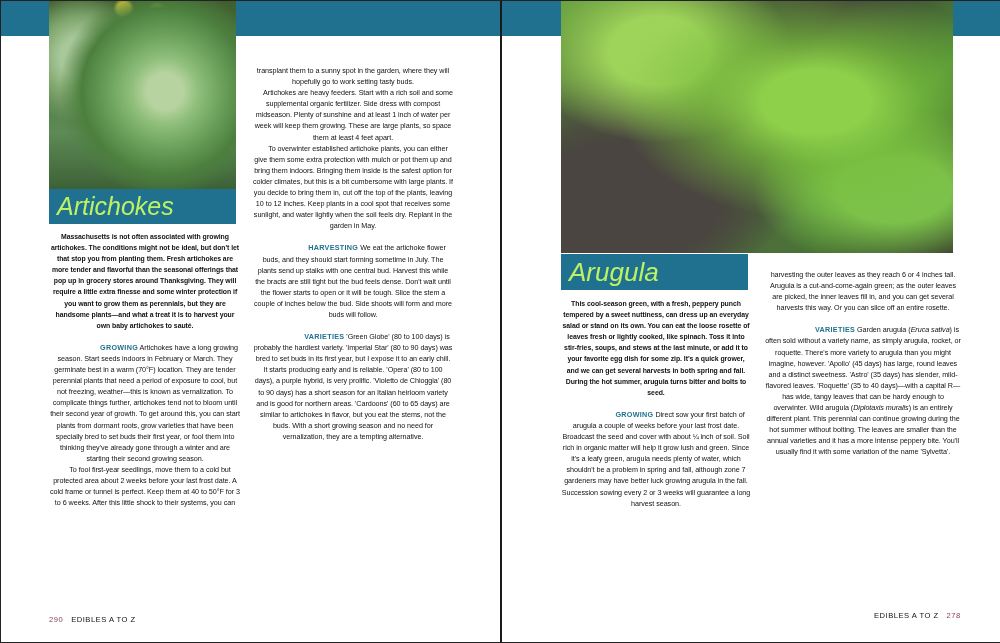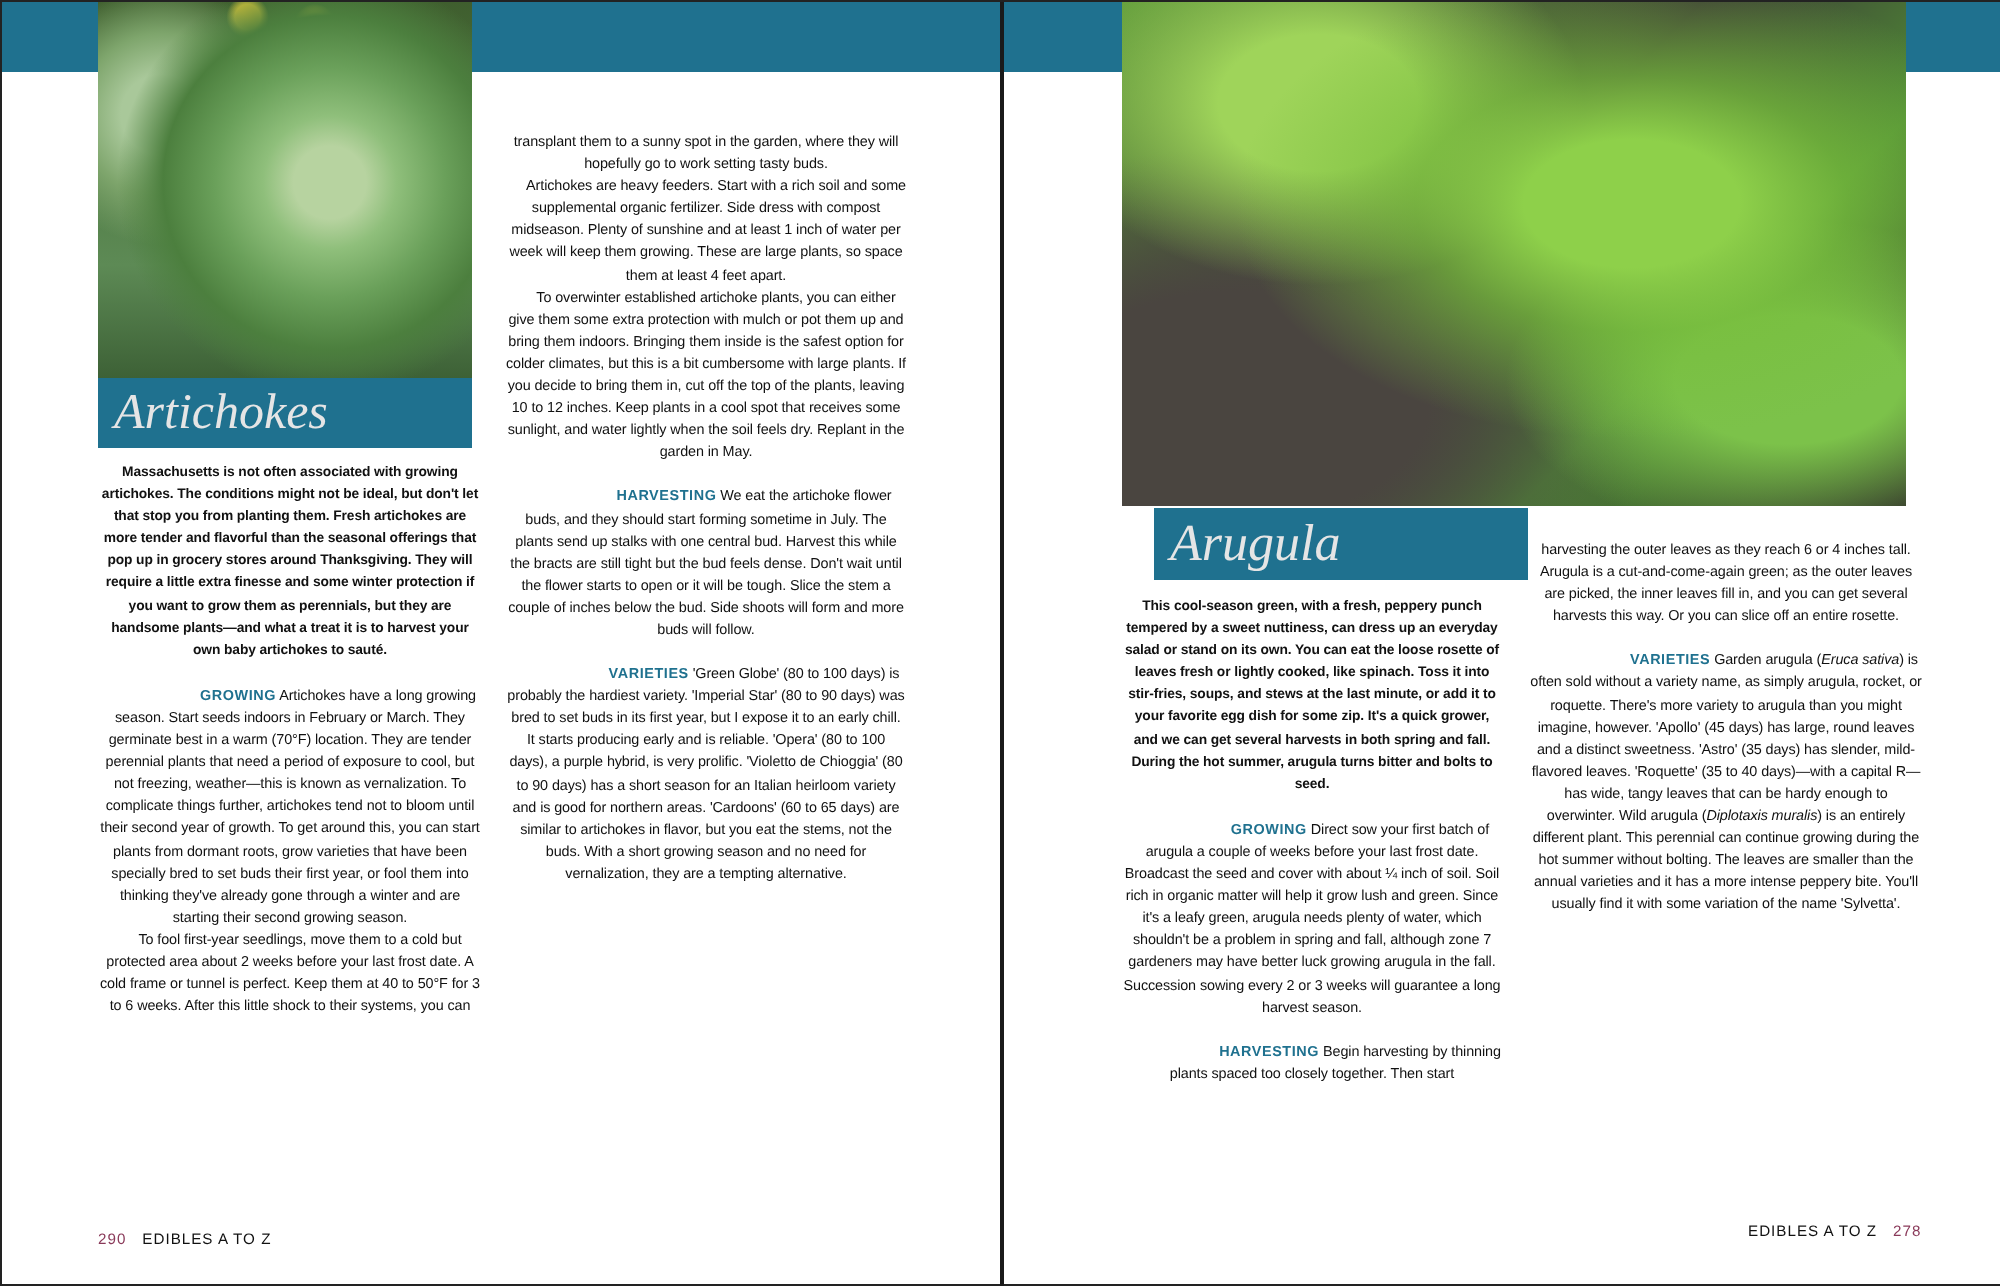--- a/index.html
+++ b/index.html
@@ -17,23 +17,23 @@
                 radial-gradient(circle at 40% 4%, #e0c73a 0 3%, rgba(0,0,0,0) 5%),
                 radial-gradient(circle at 58% 6%, #e0c73a 0 3%, rgba(0,0,0,0) 5%),
                 radial-gradient(circle at 8% 18%, #d6a43a 0 3%, rgba(0,0,0,0) 5%),
                 linear-gradient(180deg, #3f5e2e 0%, #4f7a43 40%, #5d8a55 70%, #3d6136 100%); }
   .photo-aru { left:560px; top:0; width:392px; height:252px;
     background: radial-gradient(ellipse at 65% 40%, #8ed04a 0 15%, rgba(120,190,60,0.7) 30%, rgba(0,0,0,0) 55%),
                 radial-gradient(ellipse at 25% 20%, #9fd45a 0 12%, rgba(0,0,0,0) 32%),
                 radial-gradient(ellipse at 85% 75%, #7cc24a 0 12%, rgba(0,0,0,0) 30%),
                 radial-gradient(ellipse at 15% 80%, #4a4540 0 20%, rgba(0,0,0,0) 45%),
                 linear-gradient(135deg, #5f9a3a 0%, #3c3a36 45%, #4f8a36 70%, #2f2d2a 100%); }
-  .title-bar { position:absolute; background:#1f718f; color:#e5e5e5; font-family:Liberation Serif, serif; font-style:italic; }
+  .title-bar { position:absolute; background:#1f718f; color:#bef264; font-family:Liberation Sans, sans-serif; font-style:italic; }
   .title-art { left:48px; top:188px; width:187px; height:35px; font-size:25px; line-height:35px; padding-left:8px; box-sizing:border-box; }
-  .title-aru { left:576px; top:253px; width:187px; height:36px; font-size:26px; line-height:36px; padding-left:8px; box-sizing:border-box; }
+  .title-aru { left:560px; top:253px; width:187px; height:36px; font-size:26px; line-height:36px; padding-left:8px; box-sizing:border-box; }
   .col { position:absolute; font-size:7.2px; line-height:11.1px; color:#111; letter-spacing:-0.05px; }
   .col p { margin:0; text-align:center; }
   .col p.indent { text-indent:10px; }
   .col p.gap { margin-top:11px; }
   .head { font-weight:bold; color:#1f718f; letter-spacing:0.3px;margin-left:48px; }
   .col1 { left:48px; top:230px; width:192px; }
   .col1 p.intro { font-weight:bold; font-size:6.9px; }
   .col2 { left:252px; top:64px; width:200px; }
   .col3 { left:560px; top:297px; width:190px; }
   .col3 p.intro { font-weight:bold; font-size:6.9px; }
@@ -81,21 +81,20 @@
     <div class="band" style="left:0;width:59px;"></div>
     <div class="band" style="left:451px;width:47px;"></div>
   </div>
 
   <div class="photo photo-aru"></div>
   <div class="title-bar title-aru">Arugula</div>
 
   <div class="col col3">
     <p class="intro">This cool-season green, with a fresh, peppery punch tempered by a sweet nuttiness, can dress up an everyday salad or stand on its own. You can eat the loose rosette of leaves fresh or lightly cooked, like spinach. Toss it into stir-fries, soups, and stews at the last minute, or add it to your favorite egg dish for some zip. It's a quick grower, and we can get several harvests in both spring and fall. During the hot summer, arugula turns bitter and bolts to seed.</p>
     <p class="gap"><span class="head">GROWING</span><span> Direct sow your first batch of arugula a couple of weeks before your last frost date. Broadcast the seed and cover with about ¼ inch of soil. Soil rich in organic matter will help it grow lush and green. Since it's a leafy green, arugula needs plenty of water, which shouldn't be a problem in spring and fall, although zone 7 gardeners may have better luck growing arugula in the fall. Succession sowing every 2 or 3 weeks will guarantee a long harvest season.</span></p>
-    <p class="gap"><span class="head">HARVESTING</span><span> Begin harvesting by thinning plants spaced too closely together. Then start</span></p>
   </div>
 
   <div class="col col4">
     <p>harvesting the outer leaves as they reach 6 or 4 inches tall. Arugula is a cut-and-come-again green; as the outer leaves are picked, the inner leaves fill in, and you can get several harvests this way. Or you can slice off an entire rosette.</p>
     <p class="gap"><span class="head">VARIETIES</span><span> Garden arugula (</span><em>Eruca sativa</em><span>) is often sold without a variety name, as simply arugula, rocket, or roquette. There's more variety to arugula than you might imagine, however. 'Apollo' (45 days) has large, round leaves and a distinct sweetness. 'Astro' (35 days) has slender, mild-flavored leaves. 'Roquette' (35 to 40 days)—with a capital R—has wide, tangy leaves that can be hardy enough to overwinter. Wild arugula (</span><em>Diplotaxis muralis</em><span>) is an entirely different plant. This perennial can continue growing during the hot summer without bolting. The leaves are smaller than the annual varieties and it has a more intense peppery bite. You'll usually find it with some variation of the name 'Sylvetta'.</span></p>
   </div>
 
   <div class="folio folio-right">
     <span>EDIBLES A TO Z</span><span class="sep"></span><span class="num">278</span>
   </div>

